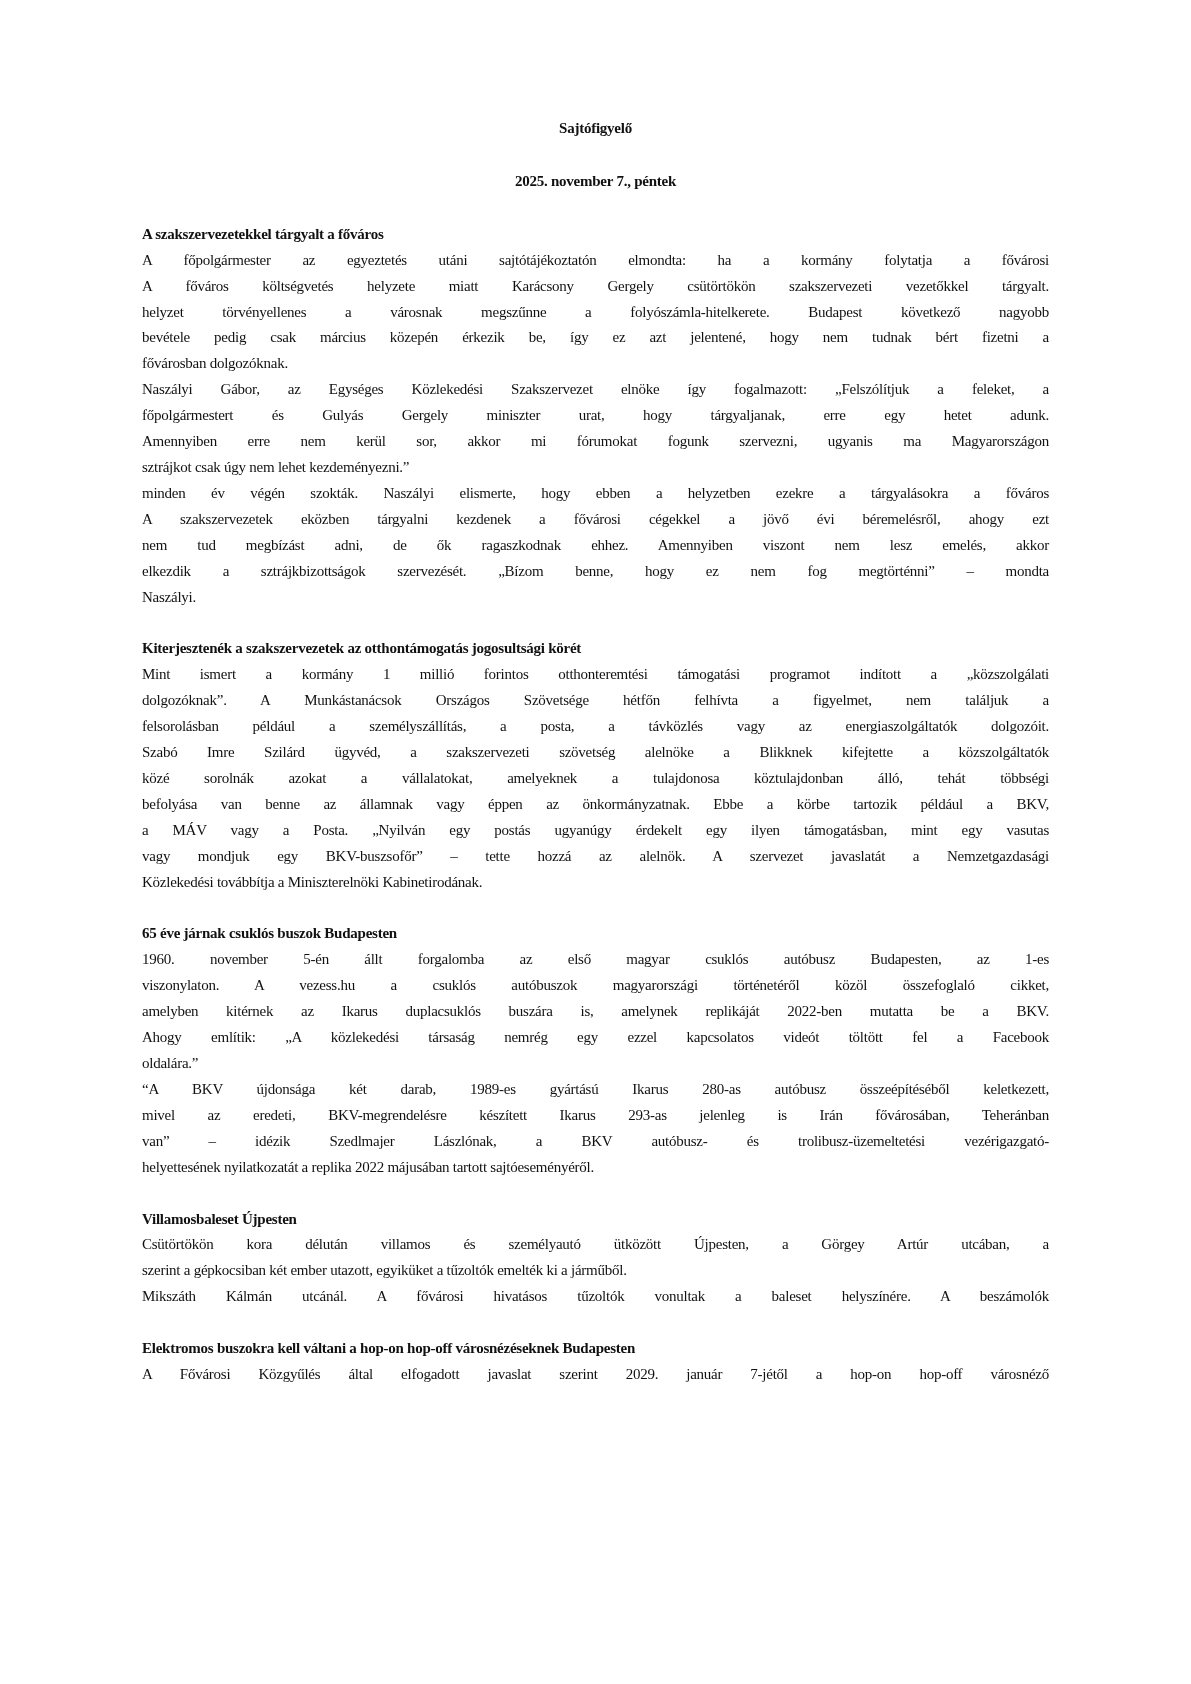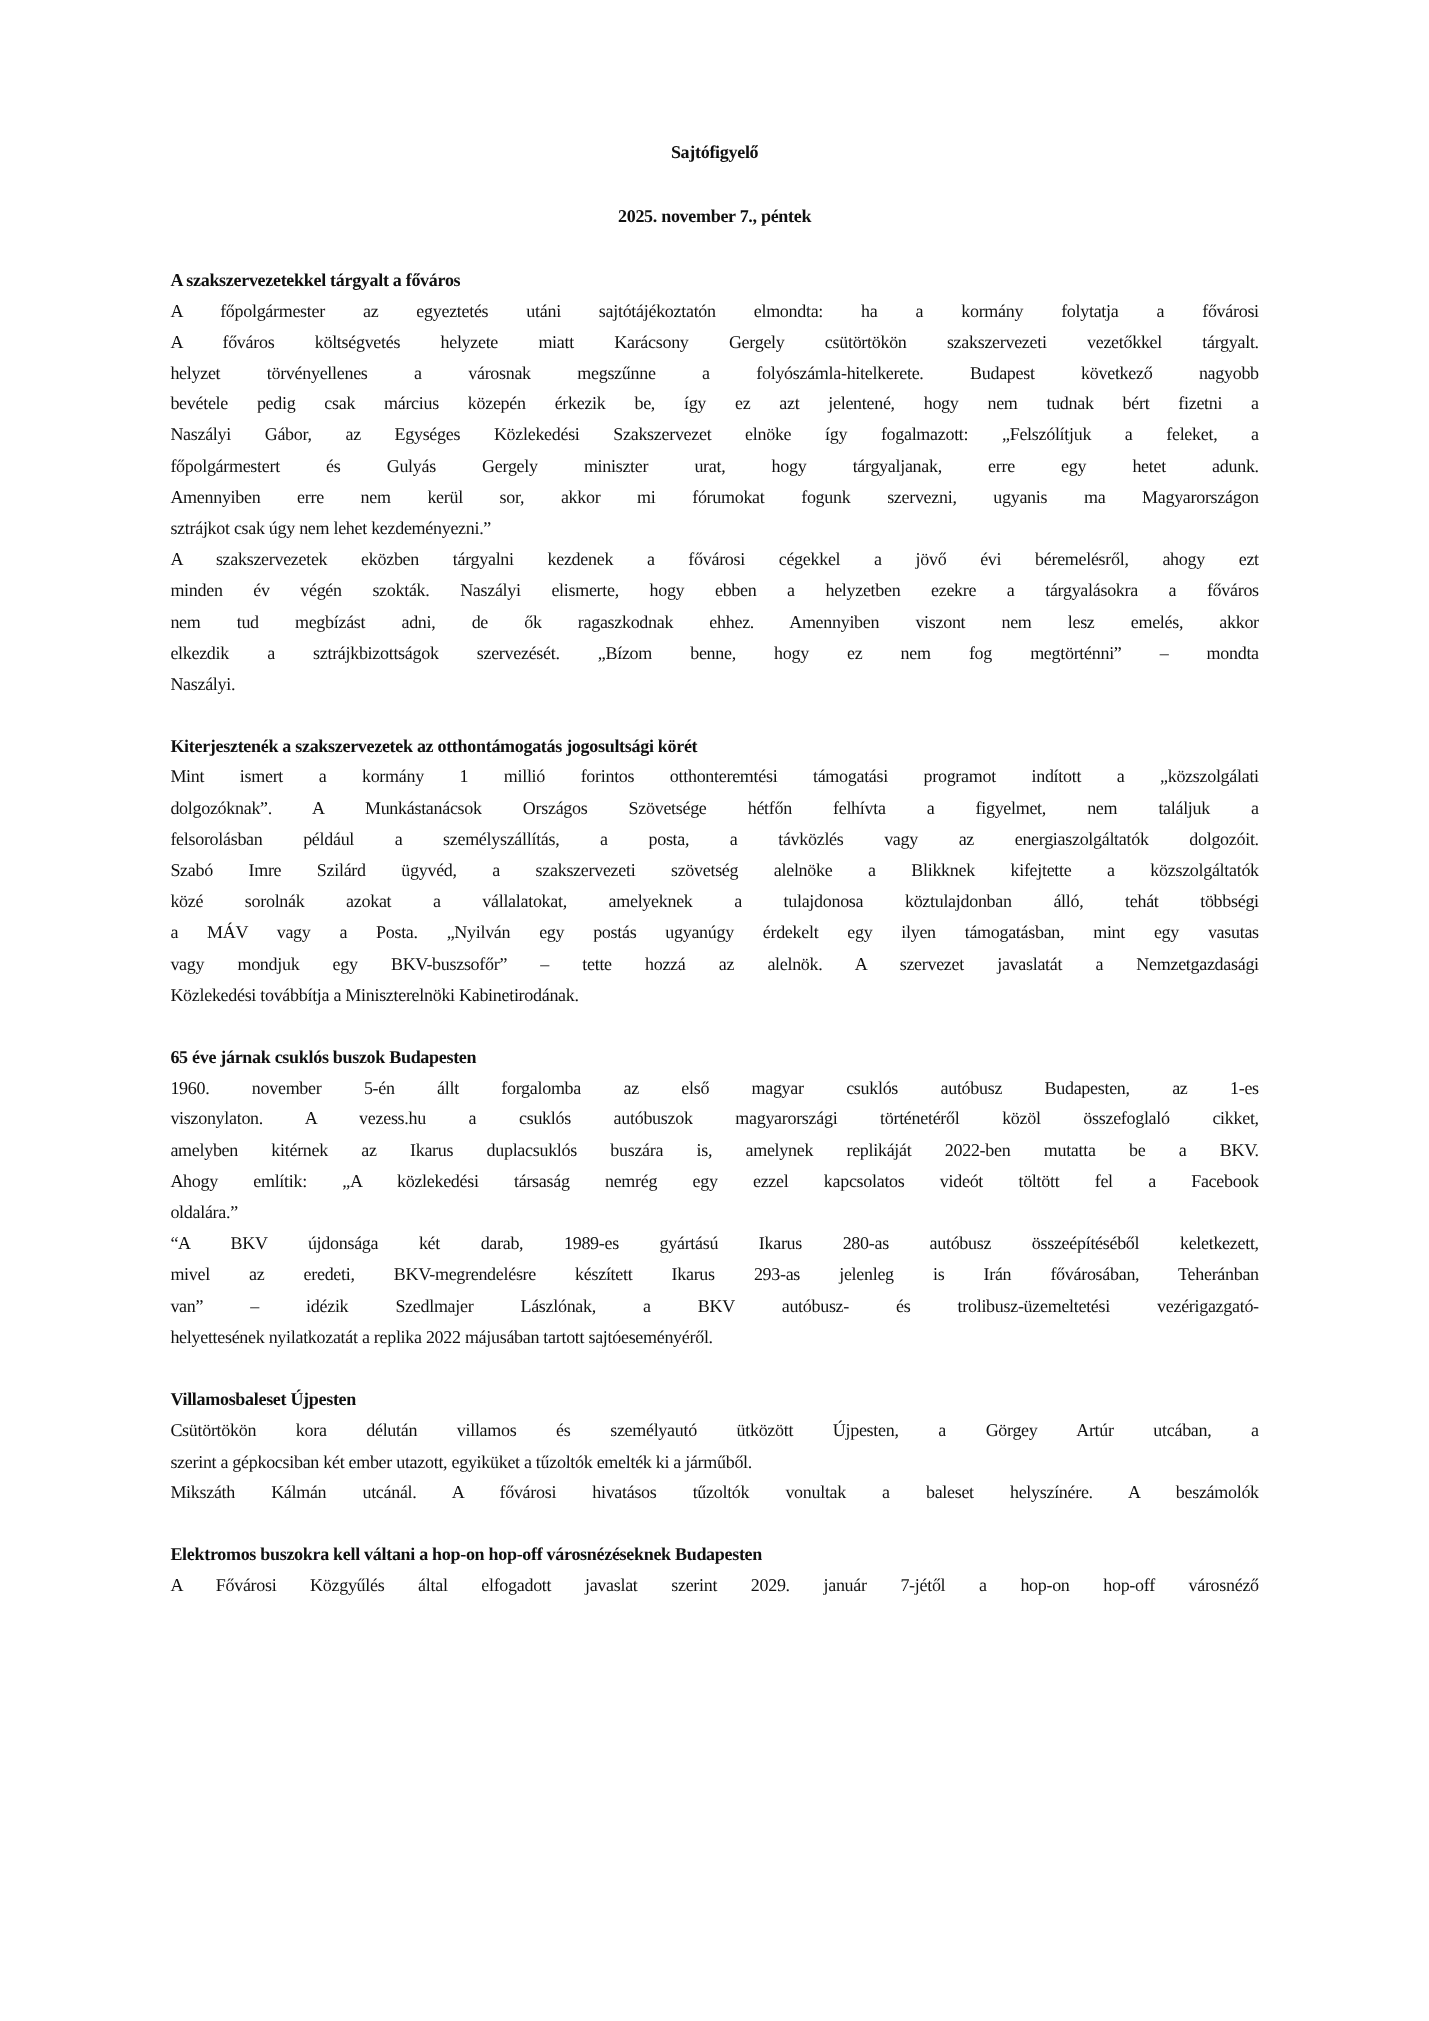--- a/index.html
+++ b/index.html
@@ -29,43 +29,45 @@
   <p class="title">Sajtófigyelő</p>
   <p class="date">2025. november 7., péntek</p>
   <div id="articles">
       <section class="article">
         <p class="headline">A szakszervezetekkel tárgyalt a főváros</p>
         <div class="para">
           <span class="line" style="display: block; width: 907px; letter-spacing: -0.25px;">A főpolgármester az egyeztetés utáni sajtótájékoztatón elmondta: ha a kormány folytatja a fővárosi</span>
           <span class="line" style="display: block; width: 907px; letter-spacing: -0.25px;">A főváros költségvetés helyzete miatt Karácsony Gergely csütörtökön szakszervezeti vezetőkkel tárgyalt.</span>
           <span class="line" style="display: block; width: 907px; letter-spacing: -0.25px;">helyzet törvényellenes a városnak megszűnne a folyószámla-hitelkerete. Budapest következő nagyobb</span>
           <span class="line" style="display: block; width: 907px; letter-spacing: -0.25px;">bevétele pedig csak március közepén érkezik be, így ez azt jelentené, hogy nem tudnak bért fizetni a</span>
+          <span class="line last" style="display: block; width: 907px; letter-spacing: -0.25px;">fővárosban dolgozóknak.</span>
         </div>
         <div class="para">
           <span class="line" style="display: block; width: 907px; letter-spacing: -0.25px;">Naszályi Gábor, az Egységes Közlekedési Szakszervezet elnöke így fogalmazott: „Felszólítjuk a feleket, a</span>
           <span class="line" style="display: block; width: 907px; letter-spacing: -0.25px;">főpolgármestert és Gulyás Gergely miniszter urat, hogy tárgyaljanak, erre egy hetet adunk.</span>
           <span class="line" style="display: block; width: 907px; letter-spacing: -0.25px;">Amennyiben erre nem kerül sor, akkor mi fórumokat fogunk szervezni, ugyanis ma Magyarországon</span>
           <span class="line last" style="display: block; width: 907px; letter-spacing: -0.25px;">sztrájkot csak úgy nem lehet kezdeményezni.”</span>
         </div>
         <div class="para">
+          <span class="line" style="display: block; width: 907px; letter-spacing: -0.25px;">minden év végén szokták. Naszályi elismerte, hogy ebben a helyzetben ezekre a tárgyalásokra a főváros</span>
           <span class="line" style="display: block; width: 907px; letter-spacing: -0.25px;">A szakszervezetek eközben tárgyalni kezdenek a fővárosi cégekkel a jövő évi béremelésről, ahogy ezt</span>
-          <span class="line" style="display: block; width: 907px; letter-spacing: -0.25px;">minden év végén szokták. Naszályi elismerte, hogy ebben a helyzetben ezekre a tárgyalásokra a főváros</span>
           <span class="line" style="display: block; width: 907px; letter-spacing: -0.25px;">nem tud megbízást adni, de ők ragaszkodnak ehhez. Amennyiben viszont nem lesz emelés, akkor</span>
           <span class="line" style="display: block; width: 907px; letter-spacing: -0.25px;">elkezdik a sztrájkbizottságok szervezését. „Bízom benne, hogy ez nem fog megtörténni” – mondta</span>
           <span class="line last" style="display: block; width: 907px; letter-spacing: -0.25px;">Naszályi.</span>
         </div>
       </section>
       <section class="article">
         <p class="headline">Kiterjesztenék a szakszervezetek az otthontámogatás jogosultsági körét</p>
         <div class="para">
           <span class="line" style="display: block; width: 907px; letter-spacing: -0.25px;">Mint ismert a kormány 1 millió forintos otthonteremtési támogatási programot indított a „közszolgálati</span>
           <span class="line" style="display: block; width: 907px; letter-spacing: -0.25px;">dolgozóknak”. A Munkástanácsok Országos Szövetsége hétfőn felhívta a figyelmet, nem találjuk a</span>
           <span class="line" style="display: block; width: 907px; letter-spacing: -0.25px;">felsorolásban például a személyszállítás, a posta, a távközlés vagy az energiaszolgáltatók dolgozóit.</span>
           <span class="line" style="display: block; width: 907px; letter-spacing: -0.25px;">Szabó Imre Szilárd ügyvéd, a szakszervezeti szövetség alelnöke a Blikknek kifejtette a közszolgáltatók</span>
           <span class="line" style="display: block; width: 907px; letter-spacing: -0.25px;">közé sorolnák azokat a vállalatokat, amelyeknek a tulajdonosa köztulajdonban álló, tehát többségi</span>
+          <span class="line" style="display: block; width: 907px; letter-spacing: -0.25px;">befolyása van benne az államnak vagy éppen az önkormányzatnak. Ebbe a körbe tartozik például a BKV,</span>
           <span class="line" style="display: block; width: 907px; letter-spacing: -0.25px;">a MÁV vagy a Posta. „Nyilván egy postás ugyanúgy érdekelt egy ilyen támogatásban, mint egy vasutas</span>
           <span class="line" style="display: block; width: 907px; letter-spacing: -0.25px;">vagy mondjuk egy BKV-buszsofőr” – tette hozzá az alelnök. A szervezet javaslatát a Nemzetgazdasági</span>
           <span class="line last" style="display: block; width: 907px; letter-spacing: -0.25px;">Közlekedési továbbítja a Miniszterelnöki Kabinetirodának.</span>
         </div>
       </section>
       <section class="article">
         <p class="headline">65 éve járnak csuklós buszok Budapesten</p>
         <div class="para">
           <span class="line" style="display: block; width: 907px; letter-spacing: -0.25px;">1960. november 5-én állt forgalomba az első magyar csuklós autóbusz Budapesten, az 1-es</span>
           <span class="line" style="display: block; width: 907px; letter-spacing: -0.25px;">viszonylaton. A vezess.hu a csuklós autóbuszok magyarországi történetéről közöl összefoglaló cikket,</span>

